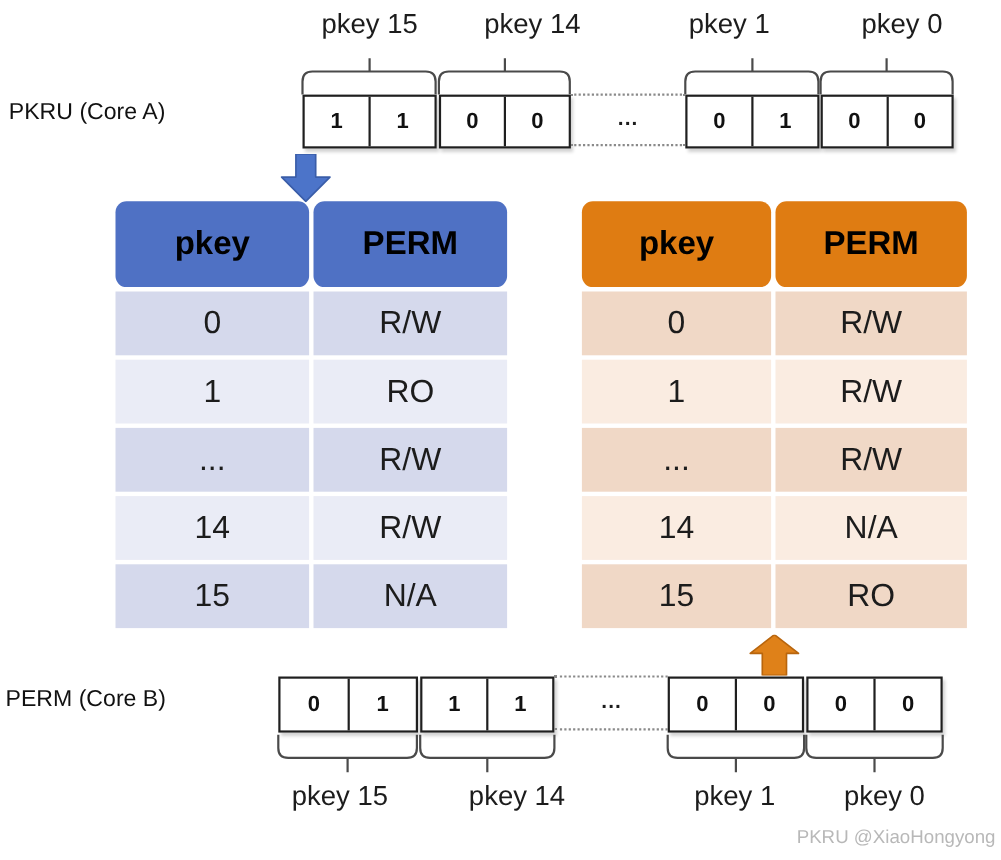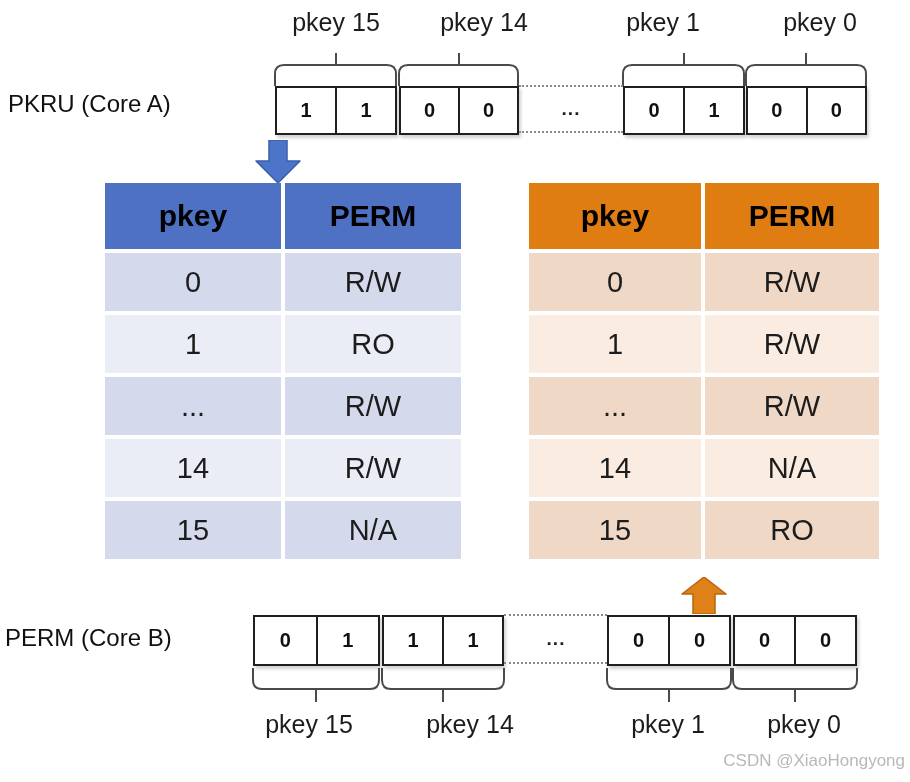--- a/index.html
+++ b/index.html
@@ -10,21 +10,21 @@
   .abs { position:absolute; }
 
   
   .pkey-lbl {
     position:absolute; transform:translateX(-50%);
     font-size:25px; color:#1c1c1c; white-space:nowrap;
   }
 
   
   .reg-title {
-    position:absolute; font-size:24px; color:#111; white-space:nowrap;
+    position:absolute; font-size:21px; color:#111; white-space:nowrap;
   }
 
   
   .pairbox {
     position:absolute; display:flex; background:#fff;
     border:2.5px solid #1f1f1f; box-sizing:border-box;
     box-shadow:2px 3px 3px rgba(0,0,0,0.18);
   }
   .bit {
     flex:1; display:flex; align-items:center; justify-content:center;
@@ -53,21 +53,21 @@
   .orange .thead .tcell { background:#DF7C12; }
   .orange .dark  .tcell { background:#F0D8C6; }
   .orange .light .tcell { background:#FAECE1; }
 
   .blue  .tcell.c1 { width:176px; }
   .blue  .tcell.c2 { width:176px; }
   .orange .tcell.c1 { width:172px; }
   .orange .tcell.c2 { width:174px; }
   .thead .tcell { height:62px; }
   .trow  .tcell { height:58px; }
-  .thead.trow .tcell { height:66px; }
+  .thead.trow .tcell { height:78px;border-radius:10px; }
 
   .watermark {
     position:absolute; right:5px; top:751px;
     font-size:17px; color:#b8b8b8; white-space:nowrap;
   }
   svg { display:block; }
 </style>
 </head>
 <body>
 
@@ -208,15 +208,15 @@
       <path d="M 483 1 L 483 13 Q 483 22 492 22 L 598 22 Q 607 22 607 13 L 607 1"></path>
       <path d="M 545 22 L 545 35"></path>
     </g>
   </svg>
 
   <div class="pkey-lbl" style="left:309px; top:710px;">pkey 15</div>
   <div class="pkey-lbl" style="left:470px; top:710px;">pkey 14</div>
   <div class="pkey-lbl" style="left:668px; top:710px;">pkey 1</div>
   <div class="pkey-lbl" style="left:804px; top:710px;">pkey 0</div>
 
-  <div class="watermark">CSDN @XiaoHongyong</div>
+  <div class="watermark">PKRU @XiaoHongyong</div>
 
 </div>
 
 </body></html>

